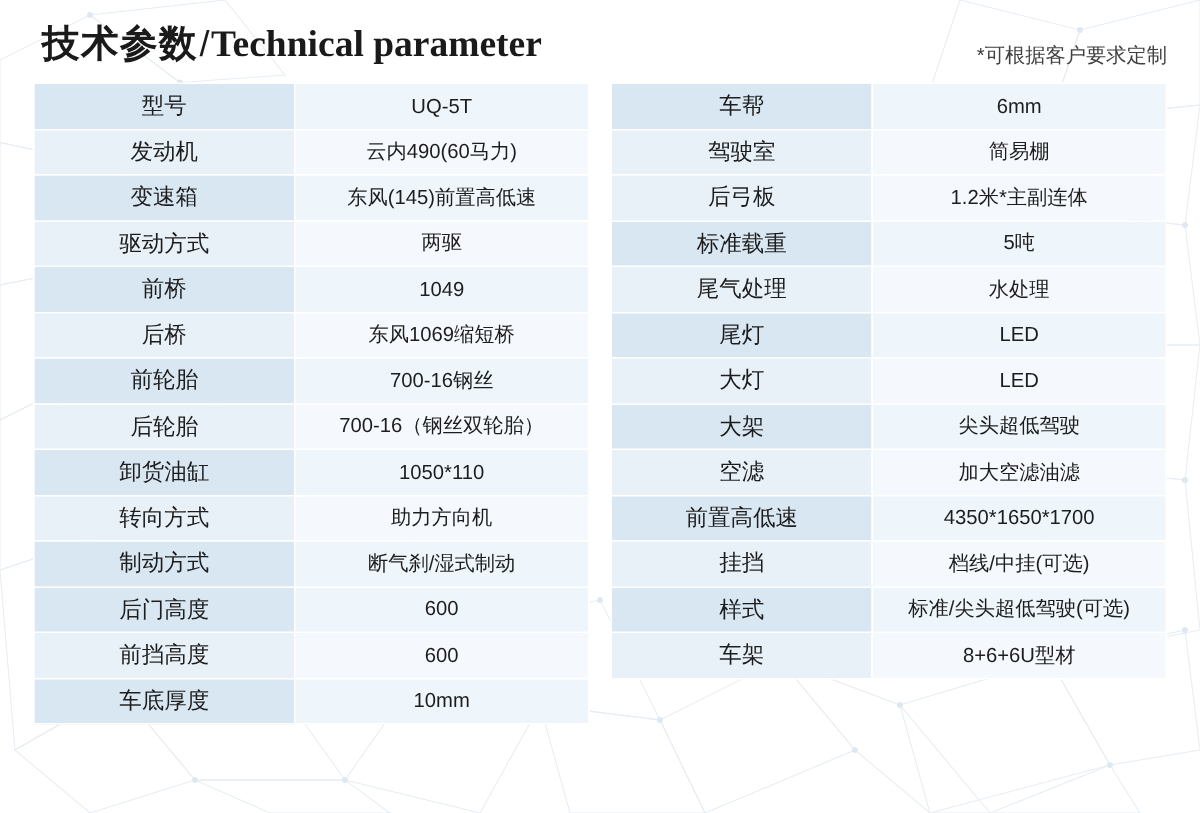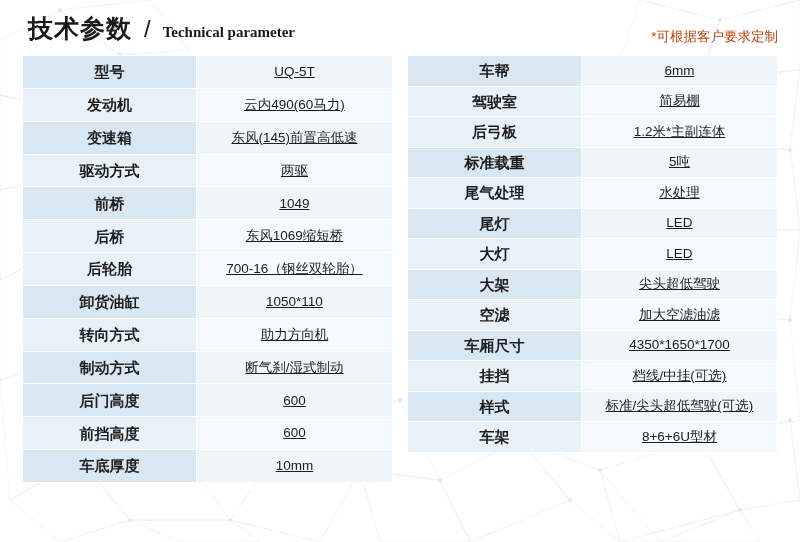--- a/index.html
+++ b/index.html
@@ -22,44 +22,44 @@
     left: 0; top: 0;
     width: 800px; height: 542px;
     pointer-events: none;
     opacity: 0.45;
   }
   .header {
     position: absolute;
     left: 28px; top: 12px;
     display: flex;
     align-items: baseline;
-    gap: 12px;
+    gap: 1px;
   }
   .title-cn {
     font-size: 25px;
     font-weight: bold;
     color: #1a1a1a;
     letter-spacing: 1px;
   }
   .title-slash {
     font-size: 24px;
     color: #1a1a1a;
     font-weight: normal;
   }
   .title-en {
-    font-size: 15px;
+    font-size: 25px;
     color: #1a1a1a;
     font-family: "Liberation Serif", "DejaVu Serif", serif;
     font-weight: bold;
   }
   .note {
     position: absolute;
     right: 22px; top: 28px;
     font-size: 13.5px;
-    color: #c2410c;
+    color: #404040;
   }
   .tables {
     position: absolute;
     left: 22px; top: 55px;
     width: 756px;
     display: flex;
     gap: 14px;
   }
   .tbl {
     flex: 1 1 0;
@@ -72,28 +72,27 @@
     text-align: center;
     vertical-align: middle;
     font-size: 14px;
     color: #1d1d1d;
     padding: 0 2px;
     line-height: 1.15;
   }
   .tbl td.k {
     width: 47%;
     background: #d9e7f3;
-    font-weight: bold;
+    font-weight: normal;
     font-size: 15px;
   }
   .tbl td.v {
     width: 53%;
     background: #eef5fb;
     font-size: 13.5px;
-    text-decoration: underline;
   }
   .tbl tr.alt td.k { background: #e8f1f8; margin-top: 21px; }
   .tbl tr.alt td.v { background: #f5f9fd; margin-left: 46px; }
   .tbl tr.empty td { background: transparent; border-color: transparent; }
 </style>
 </head>
 <body>
 
 <div id="page">
 
@@ -191,20 +190,24 @@
             <td class="v">两驱</td>
           </tr>
           <tr>
             <td class="k">前桥</td>
             <td class="v">1049</td>
           </tr>
           <tr class="alt">
             <td class="k">后桥</td>
             <td class="v">东风1069缩短桥</td>
           </tr>
+          <tr>
+            <td class="k">前轮胎</td>
+            <td class="v">700-16钢丝</td>
+          </tr>
           <tr class="alt">
             <td class="k">后轮胎</td>
             <td class="v">700-16（钢丝双轮胎）</td>
           </tr>
           <tr>
             <td class="k">卸货油缸</td>
             <td class="v">1050*110</td>
           </tr>
           <tr class="alt">
             <td class="k">转向方式</td>
@@ -260,21 +263,21 @@
           </tr>
           <tr>
             <td class="k">大架</td>
             <td class="v">尖头超低驾驶</td>
           </tr>
           <tr class="alt">
             <td class="k">空滤</td>
             <td class="v">加大空滤油滤</td>
           </tr>
           <tr>
-            <td class="k">车厢尺寸</td>
+            <td class="k">前置高低速</td>
             <td class="v">4350*1650*1700</td>
           </tr>
           <tr class="alt">
             <td class="k">挂挡</td>
             <td class="v">档线/中挂(可选)</td>
           </tr>
           <tr>
             <td class="k">样式</td>
             <td class="v">标准/尖头超低驾驶(可选)</td>
           </tr>

